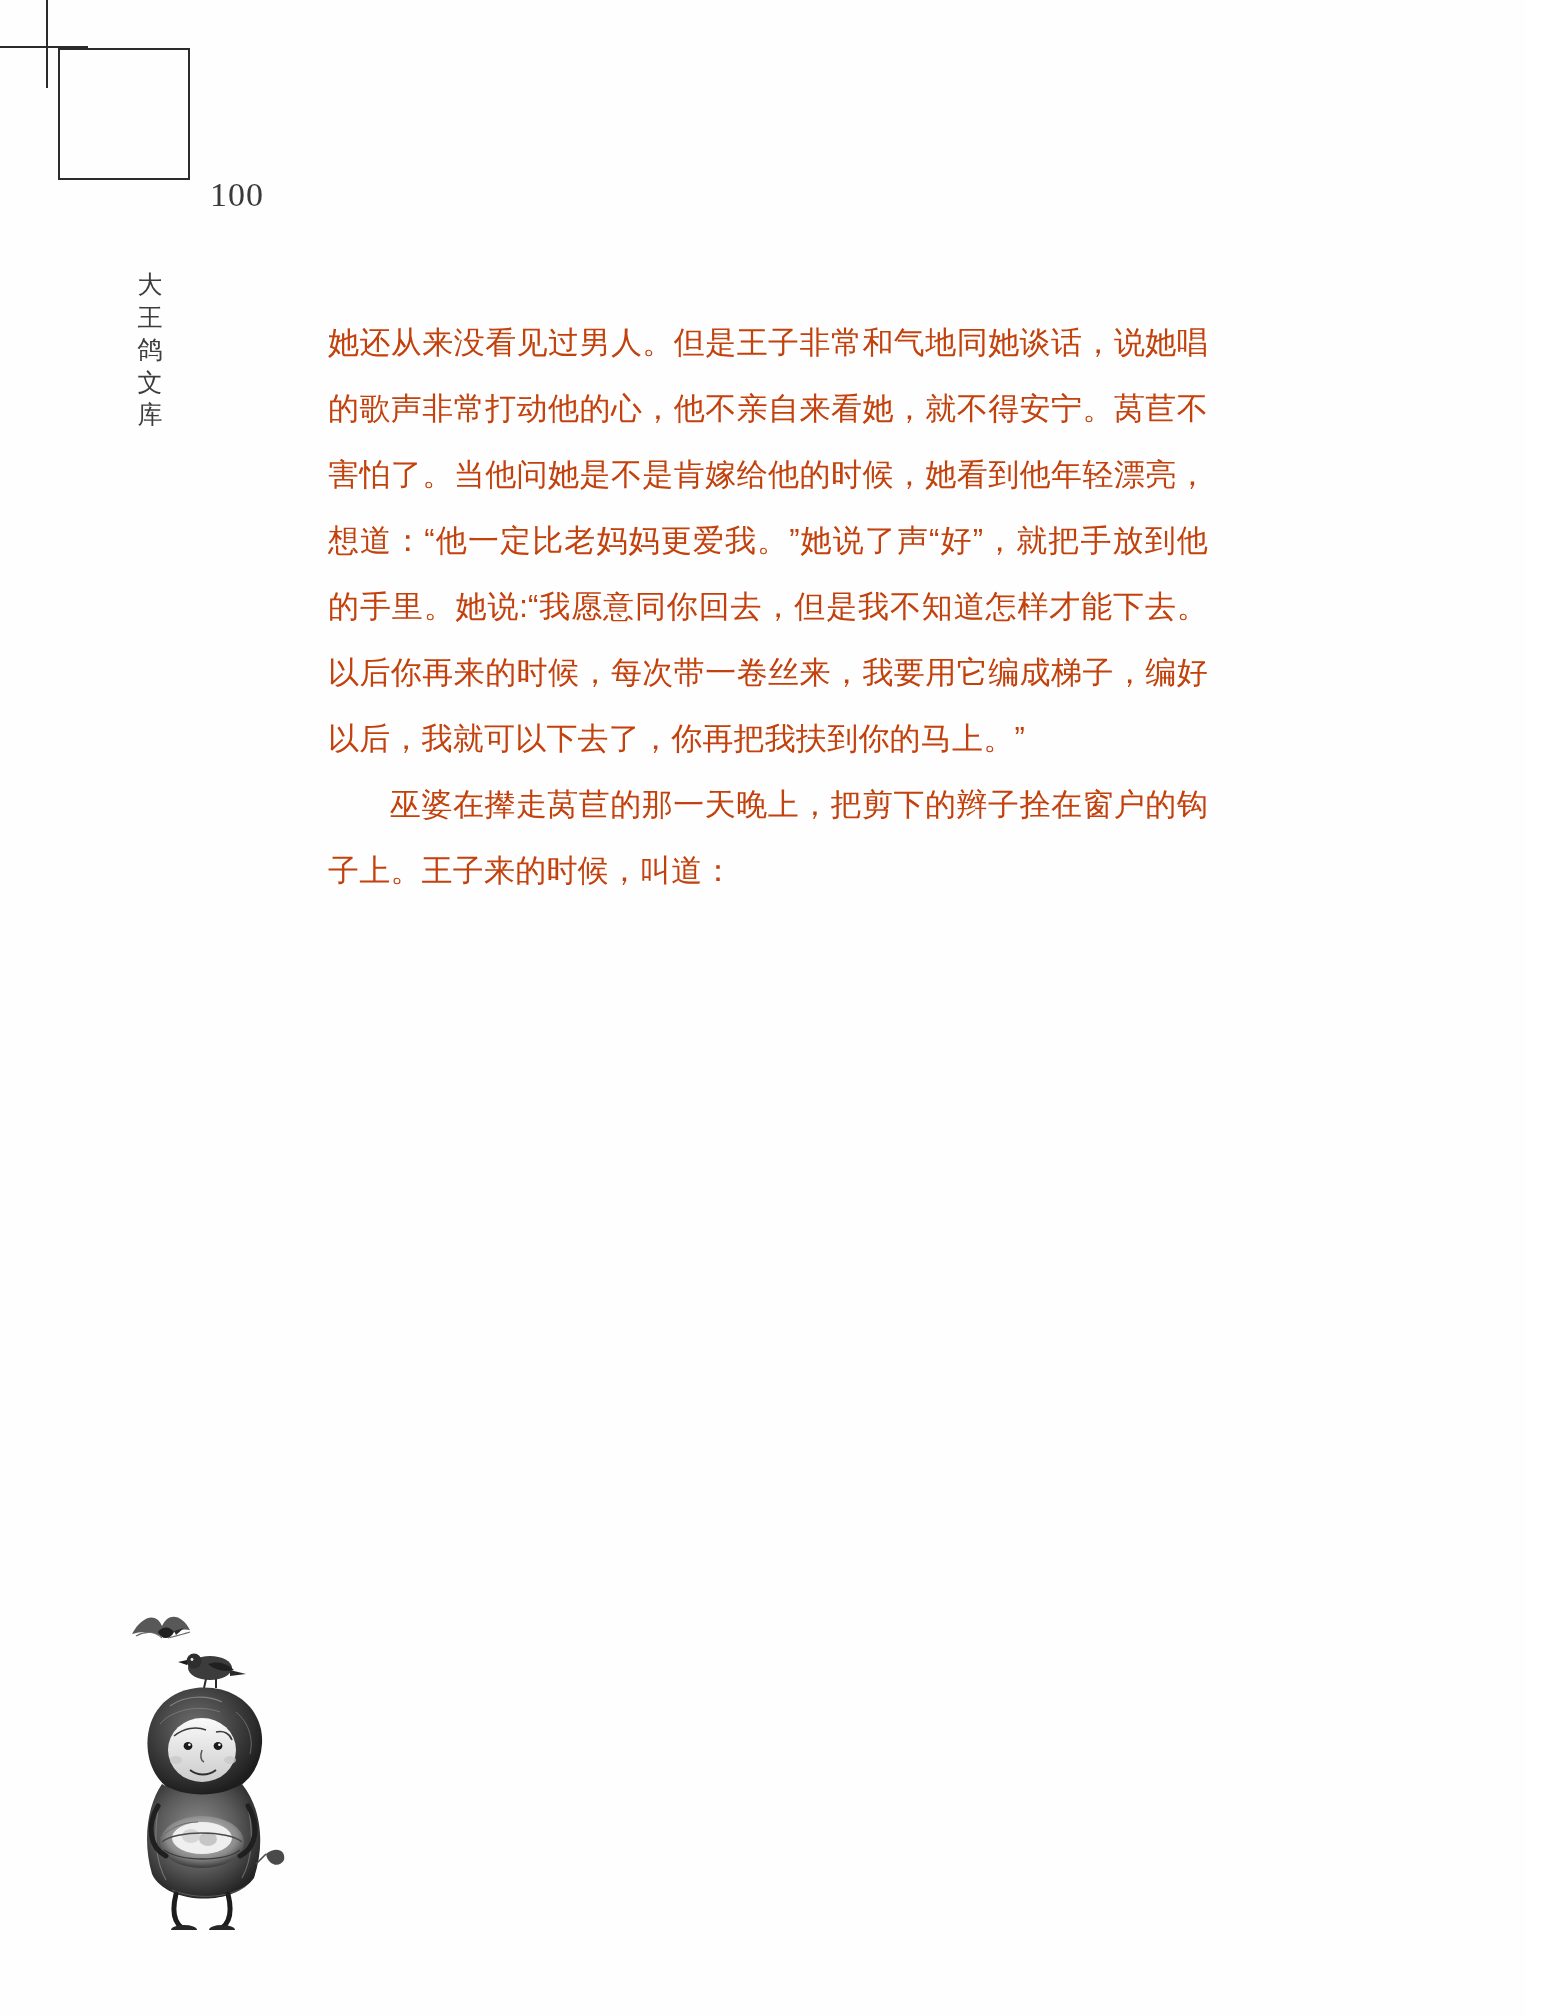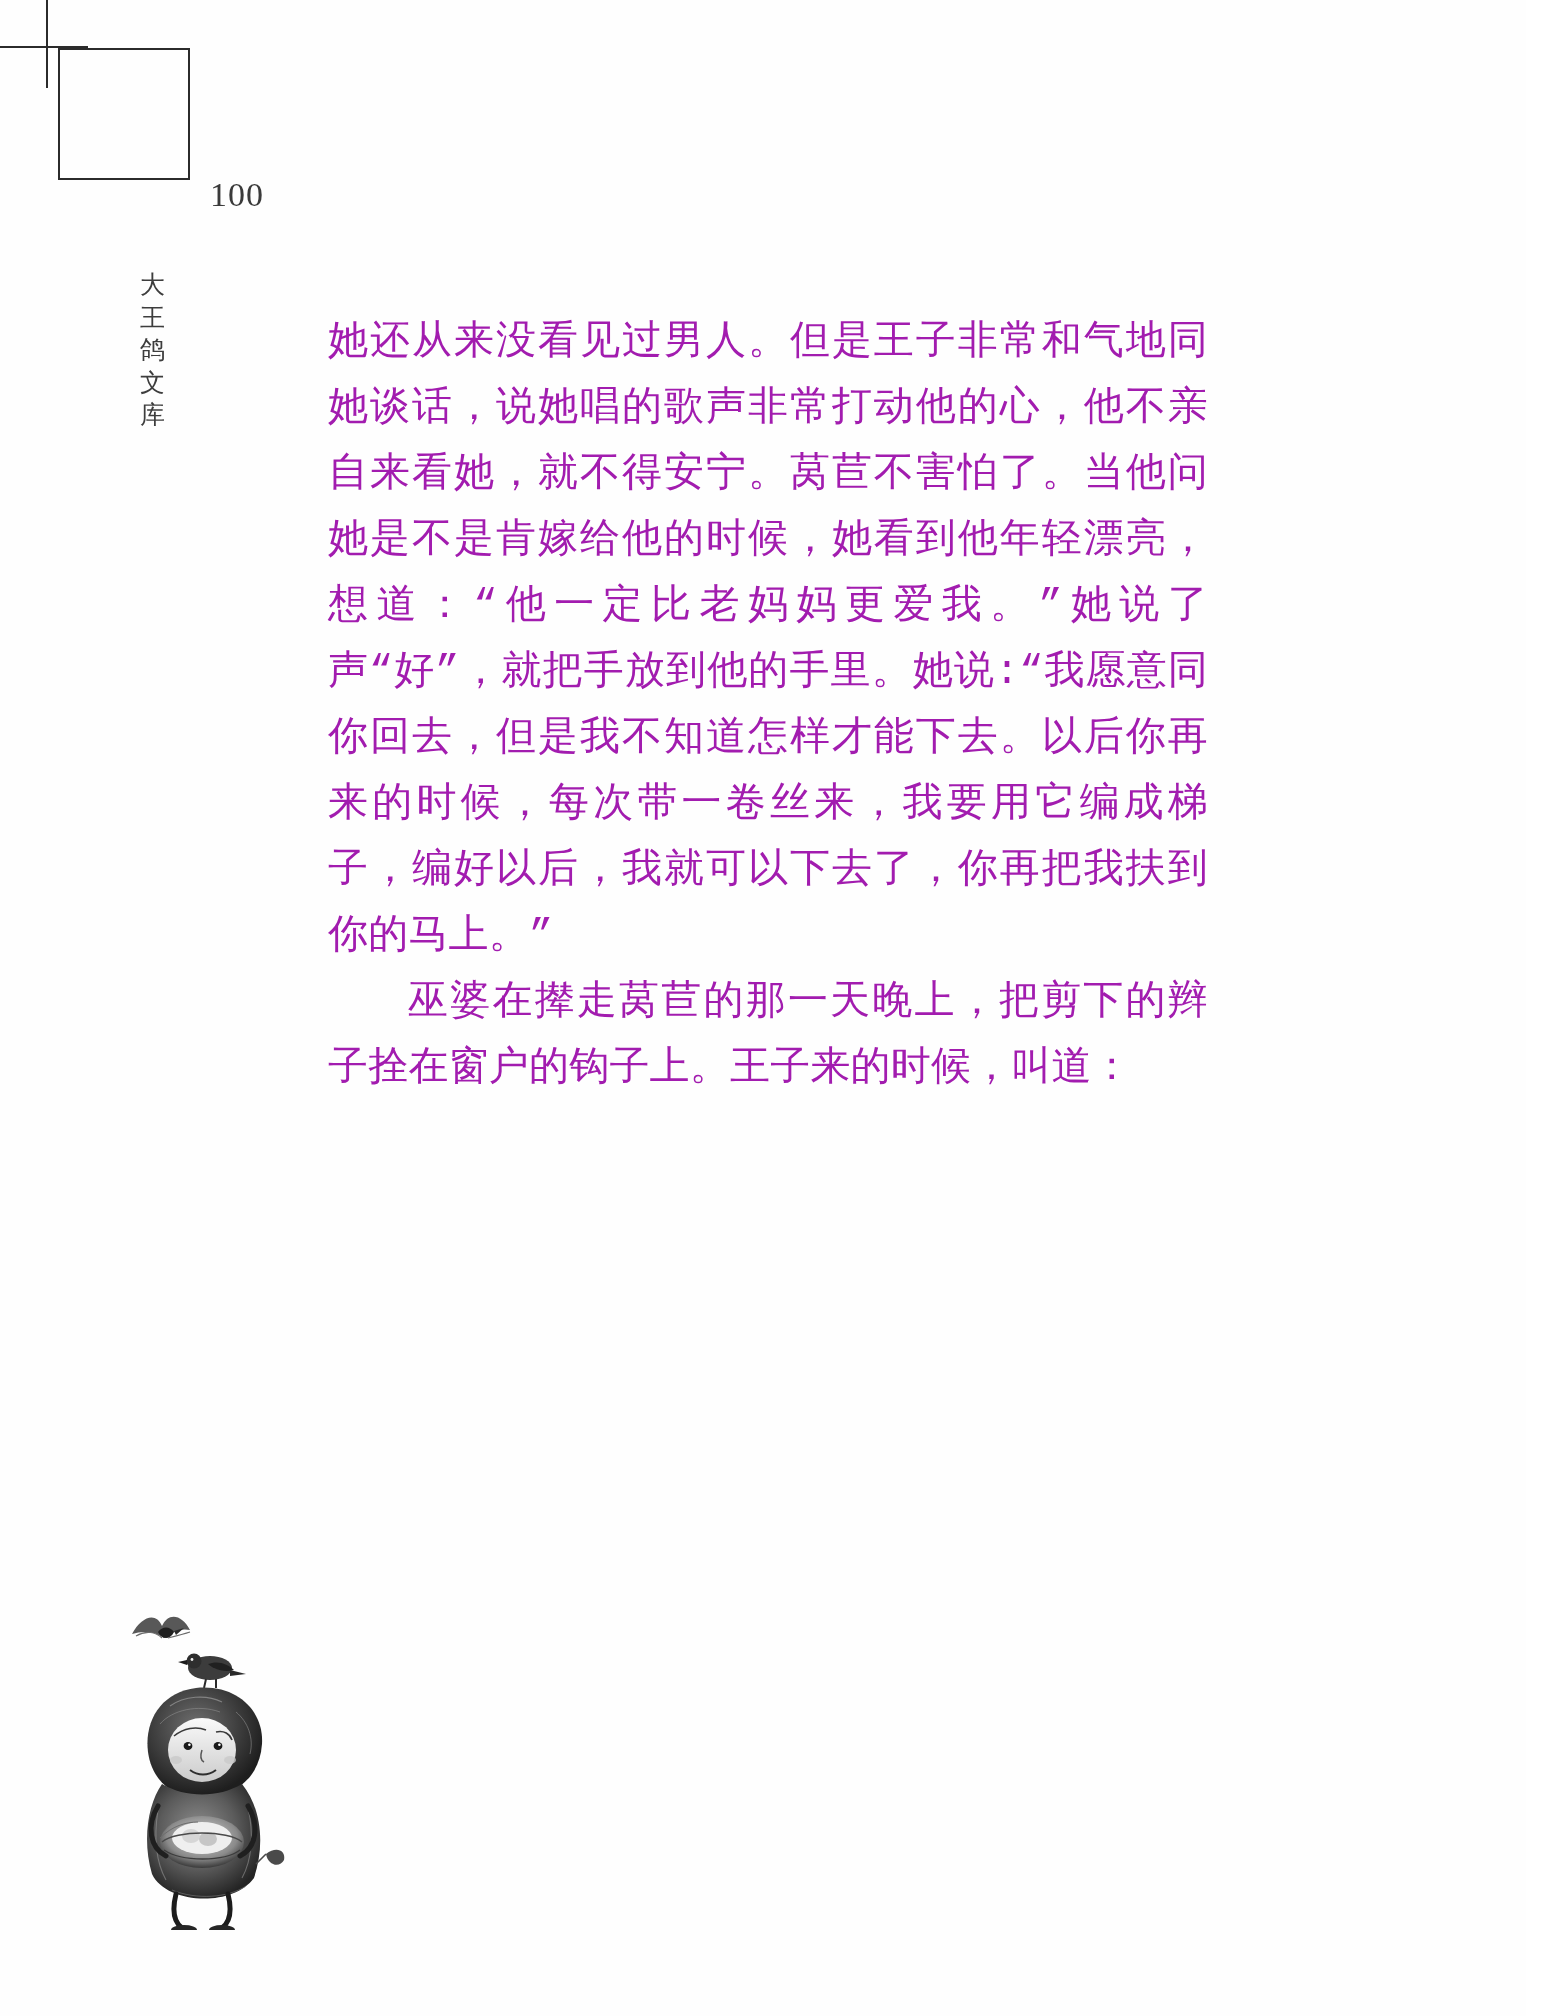--- a/index.html
+++ b/index.html
@@ -41,48 +41,48 @@
     font-family: "Liberation Serif", "DejaVu Serif", serif;
     font-size: 34px;
     color: #3a3a3a;
     letter-spacing: 1px;
     line-height: 1;
   }
 
   
   #running-head {
     position: absolute;
-    left: 140px;
+    left: 133px;
     top: 268px;
     width: 34px;
     font-size: 25px;
     line-height: 1.30;
     color: #3d3d3d;
-    text-align: left;
+    text-align: center;
     letter-spacing: 0;
     word-break: break-all;
     font-family: "Liberation Sans", "DejaVu Sans", sans-serif;
   }
 
   
   #body-block {
     position: absolute;
     left: 328px;
     top: 310px;
     width: 880px;
   }
   .para {
-    font-size: 40px;
+    font-size: 31px;
     line-height: 66px;
-    color: #a21caf;
+    color: #c2410c;
     text-align: justify;
     text-justify: inter-ideograph;
     margin: 0 0 0 0;
     letter-spacing: 0.2px;
-    font-family: Liberation Mono, monospace;
+    font-family: Liberation Sans, sans-serif;
   }
   .para.indent { text-indent: 2em; }
   .verse {
     font-size: 33.5px;
     line-height: 66px;
     color: #1c1c1c;
     margin: 0;
     padding-left: 2.1em;
     letter-spacing: 3px;
     font-family: "Liberation Sans", "DejaVu Sans", sans-serif;

